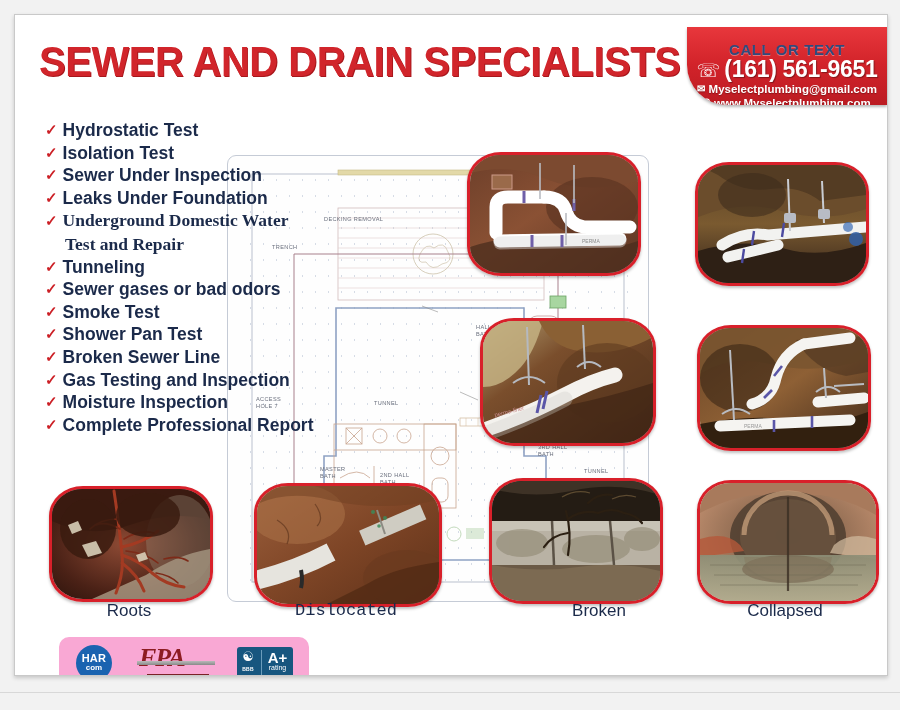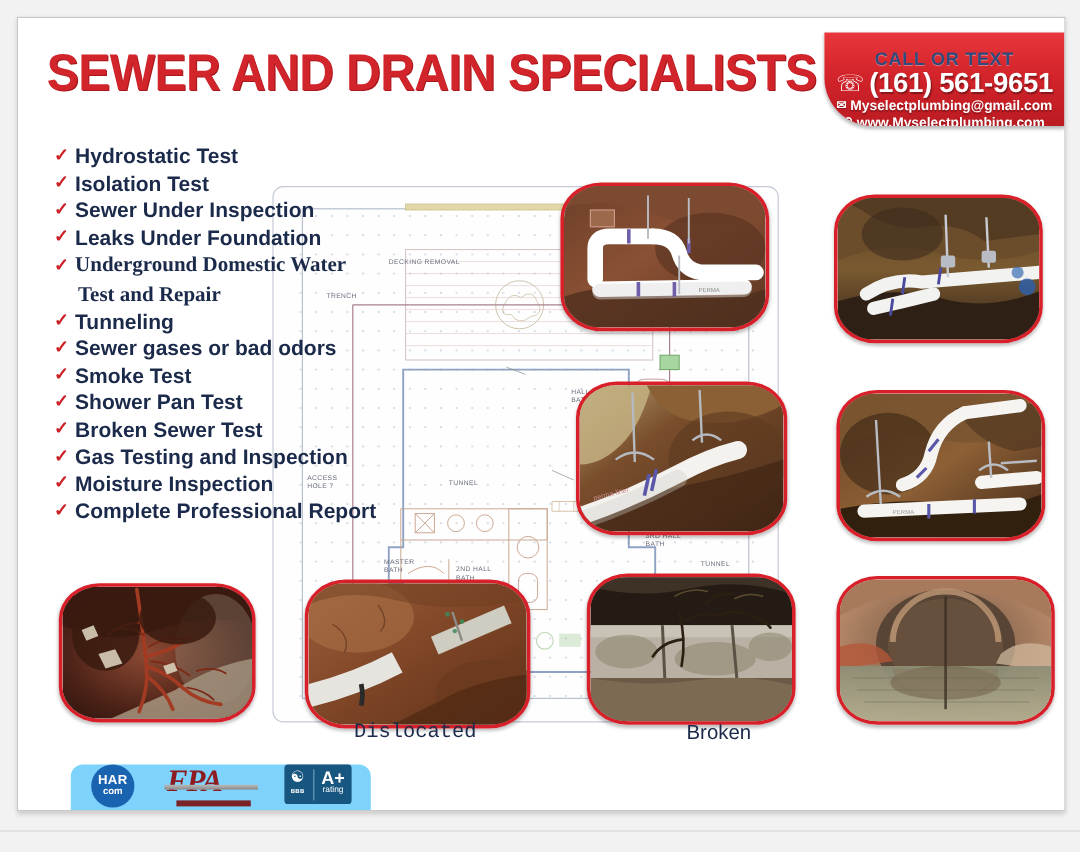--- a/index.html
+++ b/index.html
@@ -104,22 +104,22 @@
   .ph-inner{position:absolute;left:0;top:0;width:100%;height:100%;}
   .cap{
     position:absolute;z-index:7;text-align:center;
     font-family:"Liberation Sans Narrow","Liberation Sans",sans-serif;
     font-size:17px;color:#1b2a4a;
   }
 
   
   .logobar{
     position:absolute;left:44px;top:622px;width:250px;height:52px;
-    background:#7dd3fc;border-radius:10px 10px 0 0;z-index:8;
-    display:flex;align-items:flex-start;
+    background:#f9a8d4;border-radius:10px 10px 0 0;z-index:8;
+    display:flex;align-items:center;
   }
   .har{
     width:36px;height:36px;border-radius:50%;background:#1a63b0;margin-left:17px;
     display:flex;flex-direction:column;align-items:center;justify-content:center;
     color:#fff;line-height:10px;
   }
   .har .h1{font-size:11px;font-weight:bold;letter-spacing:.3px;}
   .har .h2{font-size:8px;font-weight:bold;}
   .fpa{margin-left:27px;position:relative;width:74px;height:38px;}
   .fpa-txt{
@@ -304,21 +304,21 @@
     <div class="svc">
         <span class="chk">✓</span>
         <span>Smoke Test</span>
       </div>
     <div class="svc">
         <span class="chk">✓</span>
         <span>Shower Pan Test</span>
       </div>
     <div class="svc">
         <span class="chk">✓</span>
-        <span>Broken Sewer Test</span>
+        <span>Broken Sewer Line</span>
       </div>
     <div class="svc">
         <span class="chk">✓</span>
         <span>Gas Testing and Inspection</span>
       </div>
     <div class="svc">
         <span class="chk">✓</span>
         <span>Moisture Inspection</span>
       </div>
     <div class="svc">
@@ -609,22 +609,24 @@
       </g>
       <g stroke="#6f6a54" stroke-width="1" opacity=".5">
         <line x1="10" y1="82" x2="166" y2="82"></line>
           <line x1="14" y1="92" x2="162" y2="92"></line>
         <line x1="20" y1="102" x2="158" y2="102"></line>
       </g>
       <line x1="88" y1="14" x2="88" y2="108" stroke="#3a2f24" stroke-width="2.2" opacity=".8"></line>
     </svg>
   </div>
 
+  <div class="cap" style="left:34px;top:586px;width:160px;">Roots</div>
   <div class="cap" style="left:240px;top:586px;width:182px;font-family:Liberation Mono, monospace;">Dislocated</div>
   <div class="cap" style="left:499px;top:586px;width:170px;">Broken</div>
+  <div class="cap" style="left:682px;top:586px;width:176px;">Collapsed</div>
 
   <div class="logobar">
     <div class="har">
       <span class="h1">HAR</span>
       <span class="h2">com</span>
     </div>
     <div class="fpa">
       <div class="fpa-txt">FPA</div>
       <div class="fpa-bar"></div>
       <div class="fpa-sub"></div>

